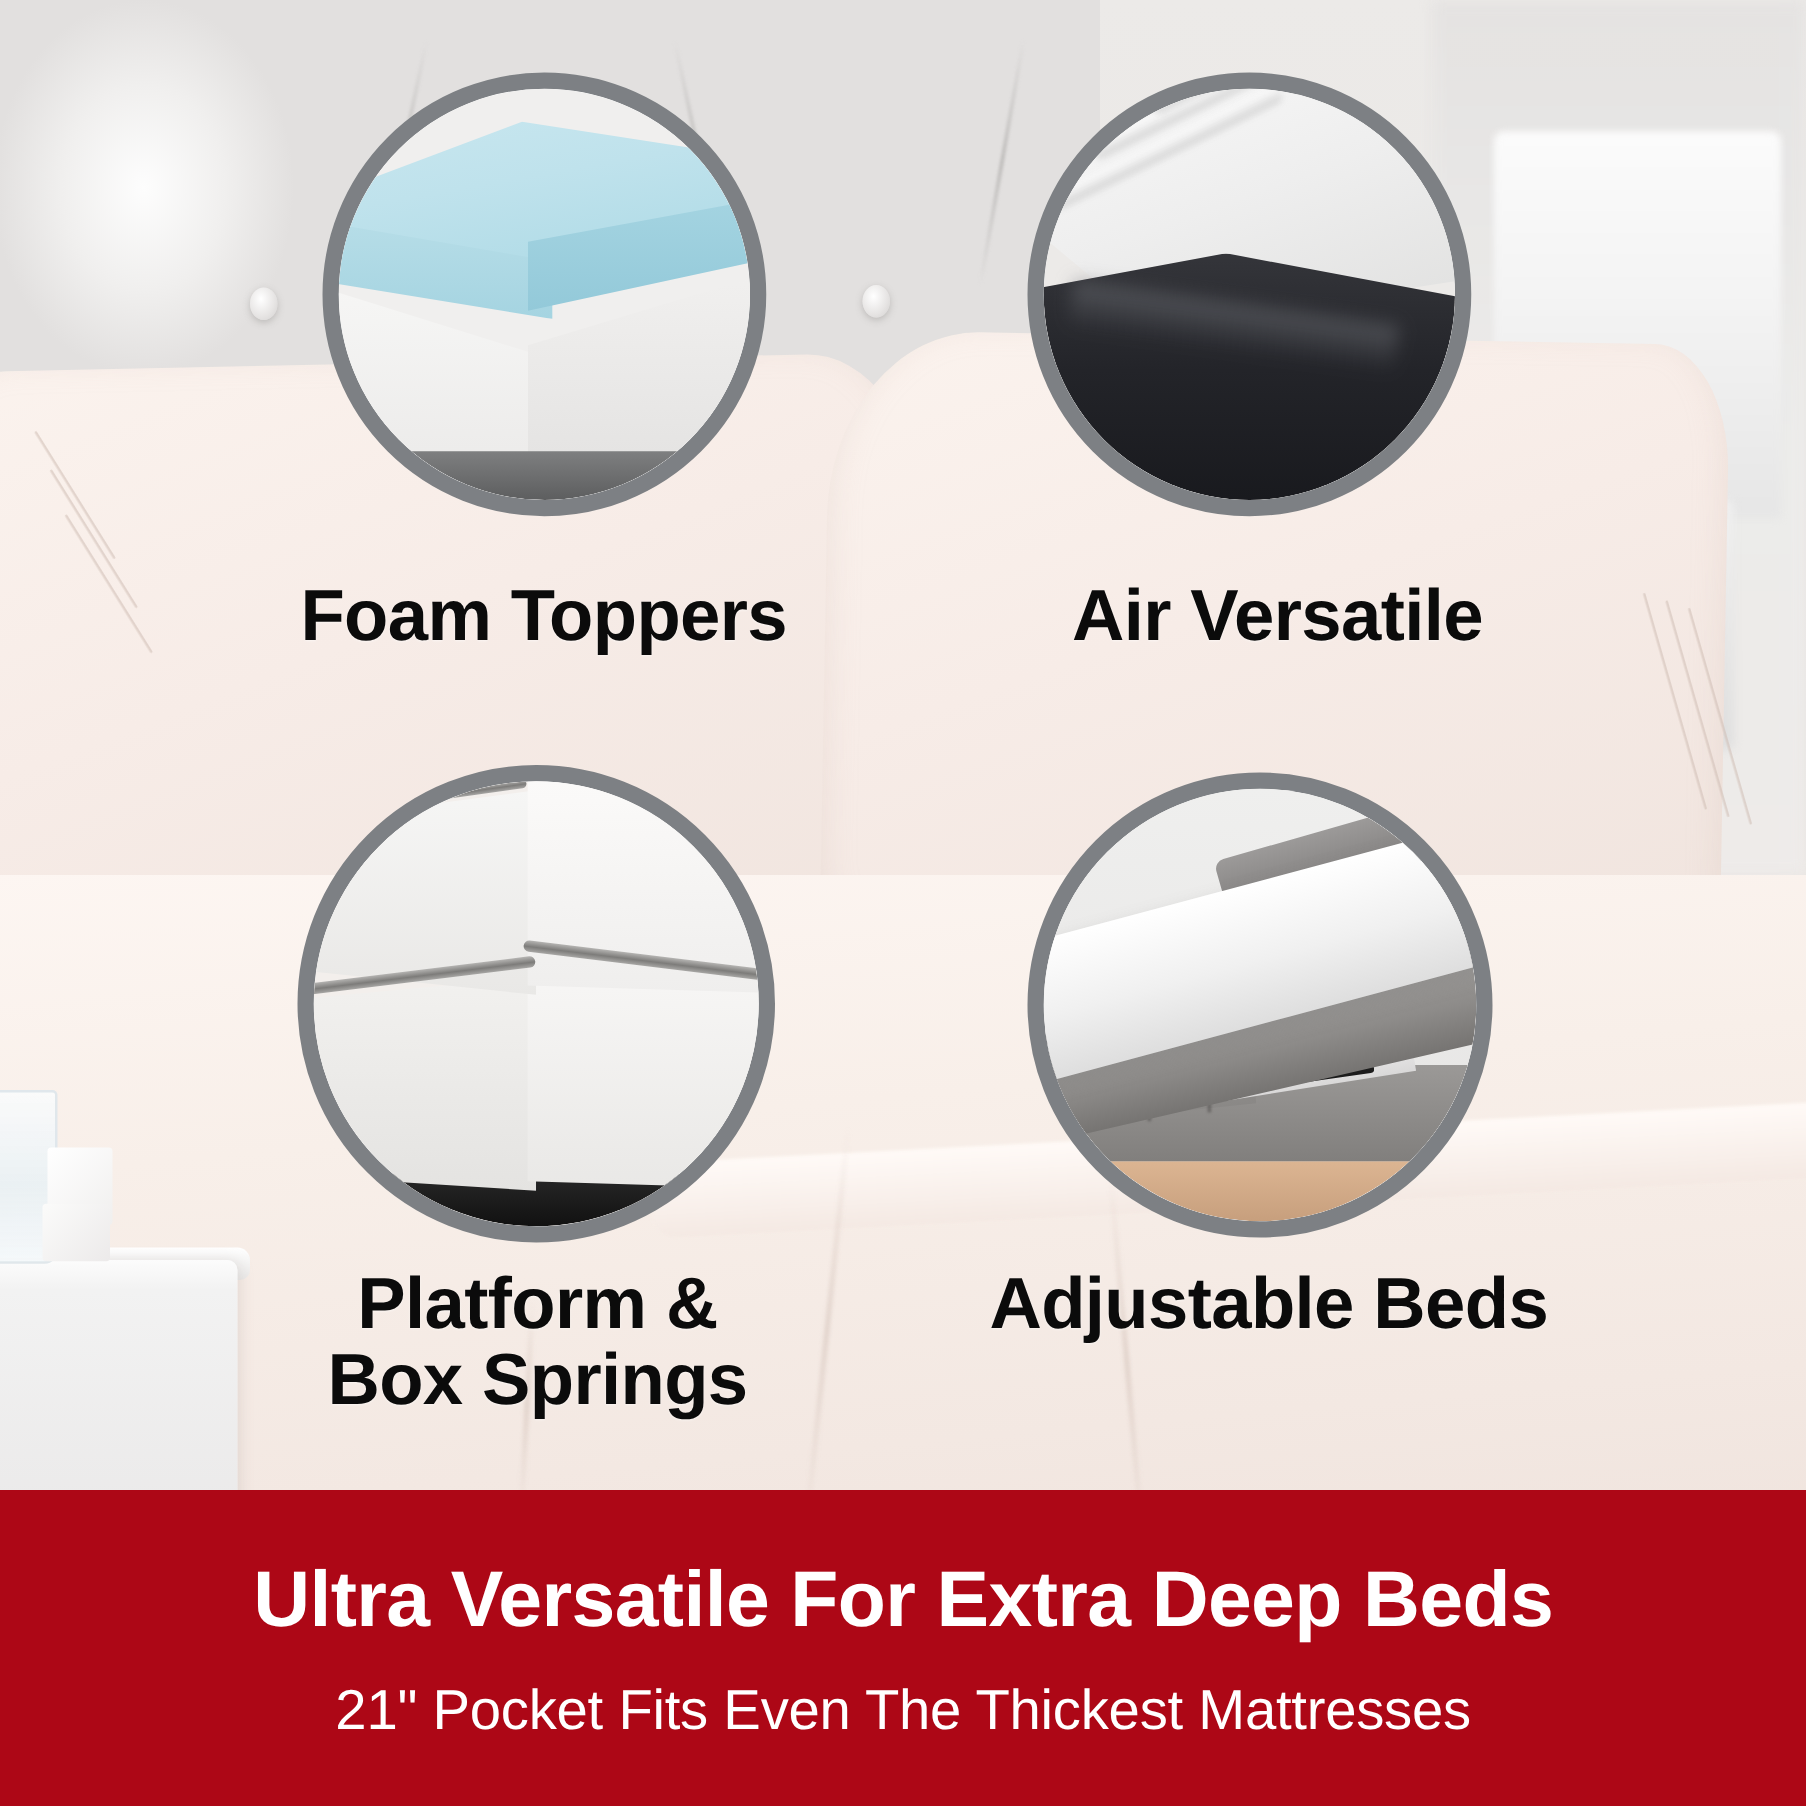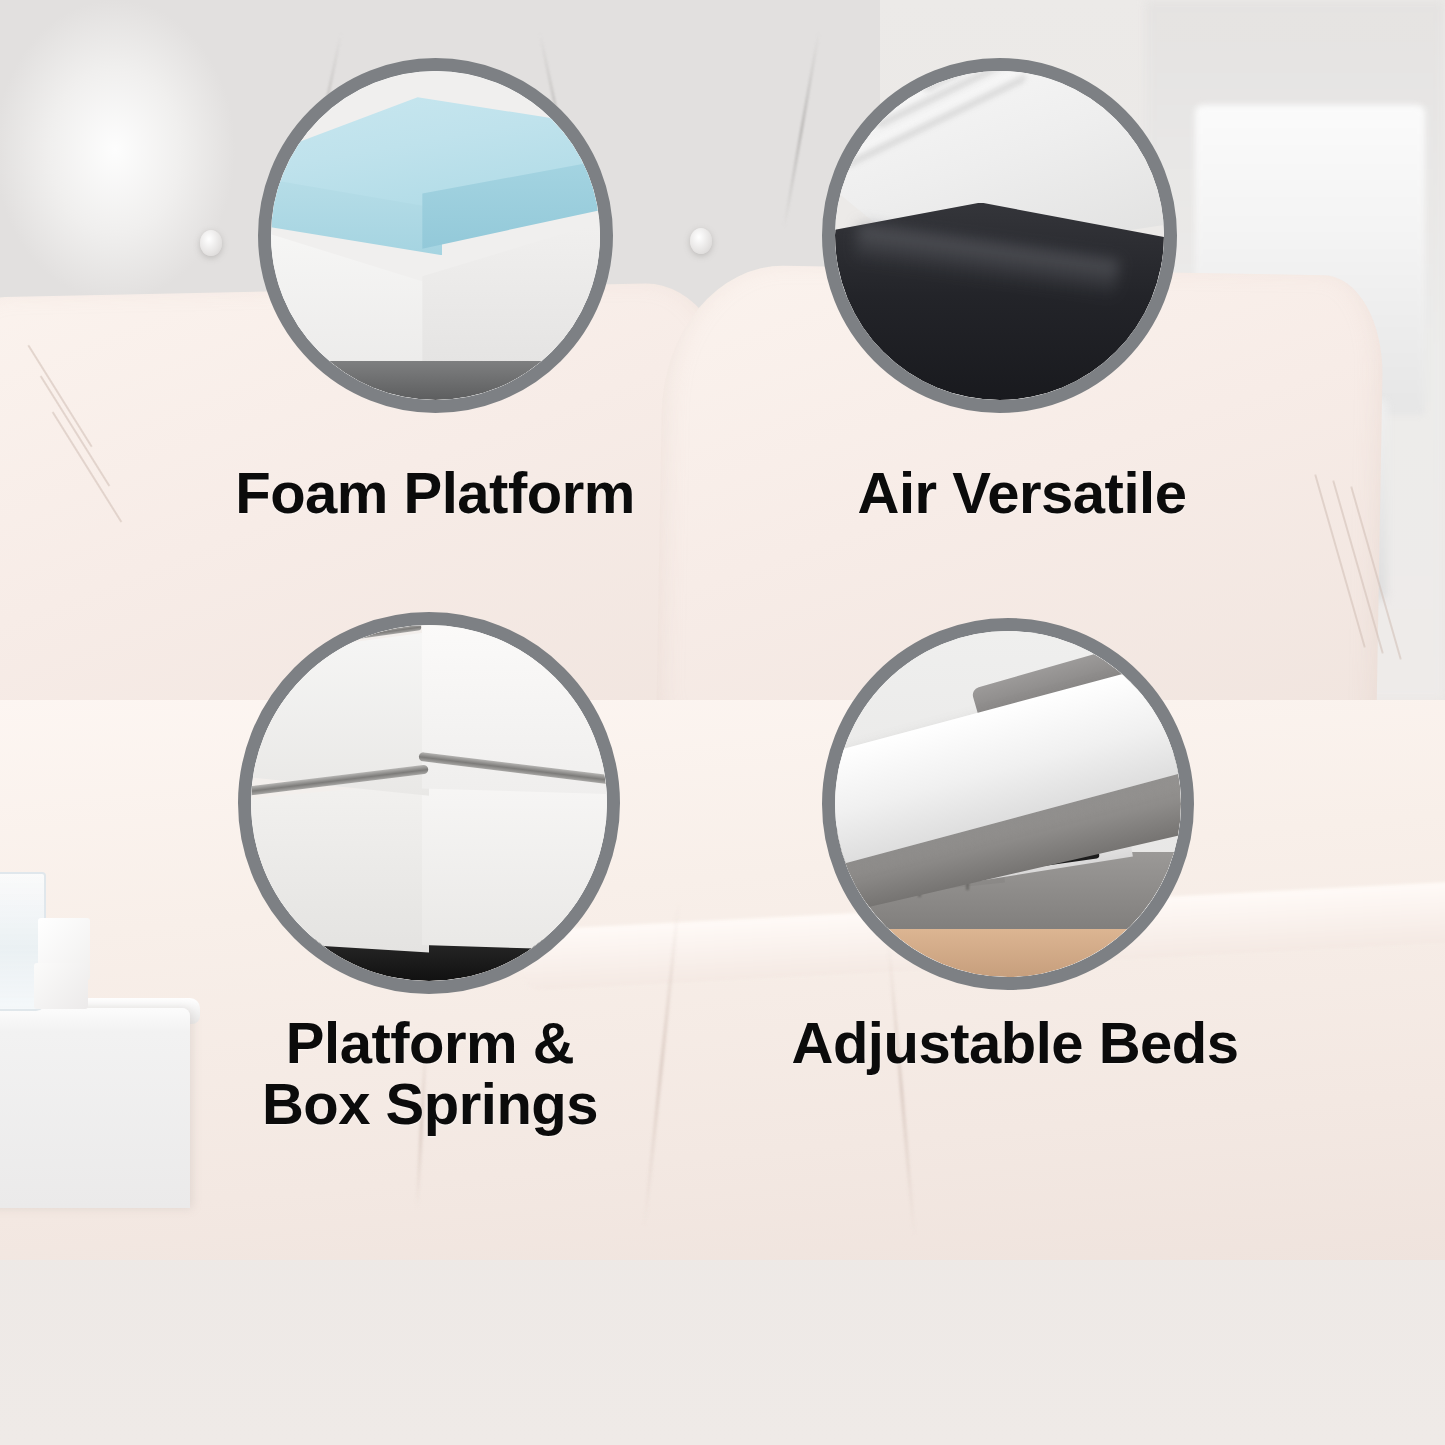--- a/index.html
+++ b/index.html
@@ -552,21 +552,21 @@
     <div class="callout-inner">
       <div class="ft-bg"></div>
       <div class="ft-mat-left"></div>
       <div class="ft-mat-right"></div>
       <div class="ft-foam-top"></div>
       <div class="ft-foam-front"></div>
       <div class="ft-foam-side"></div>
       <div class="ft-base"></div>
     </div>
   </div>
-  <div class="label" style="left:175px; top:463px; width:520px; font-size:58px;">Foam Platform</div>
+  <div class="label" style="left:175px; top:463px; width:520px; font-size:58px;">Foam Toppers</div>
 
   <div class="callout" style="left:822px; top:58px; width:355px; height:355px;">
     <div class="callout-inner">
       <div class="am-bg"></div>
       <div class="am-top"></div>
       <div class="am-quilt" style="left:2%; top:26%; width:62%; height:13px;"></div>
       <div class="am-quilt" style="left:12%; top:14%; width:66%; height:13px;"></div>
       <div class="am-quilt" style="left:26%; top:3%; width:66%; height:13px;"></div>
       <div class="am-black"></div>
       <div class="am-sheen"></div>
@@ -604,14 +604,18 @@
       <div class="ab-pleat" style="left:38%; top:55%; height:20%;"></div>
       <div class="ab-gap"></div>
       <div class="ab-hinge"></div>
       <div class="ab-base-up"></div>
       <div class="ab-headrest"></div>
       <div class="ab-mattress"></div>
     </div>
   </div>
   <div class="label" style="left:735px; top:1013px; width:560px; font-size:58px;">Adjustable Beds</div>
 
+  <div class="banner">
+    <div class="banner-headline">Ultra Versatile For Extra Deep Beds</div>
+    <div class="banner-sub">21" Pocket Fits Even The Thickest Mattresses</div>
+  </div>
 
 </div>
 
 </body></html>

